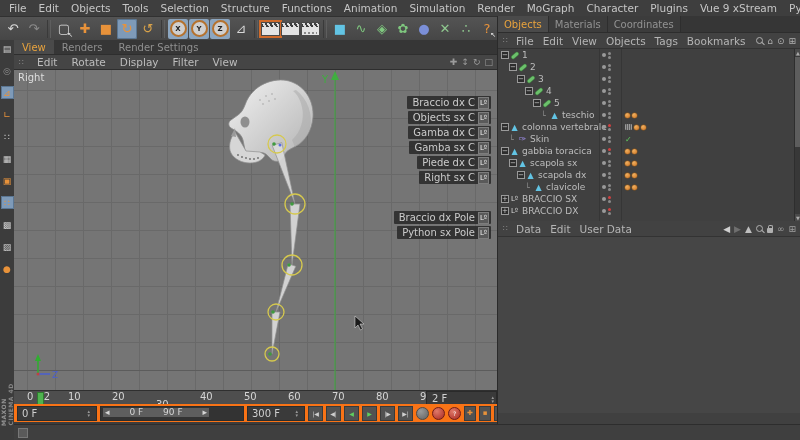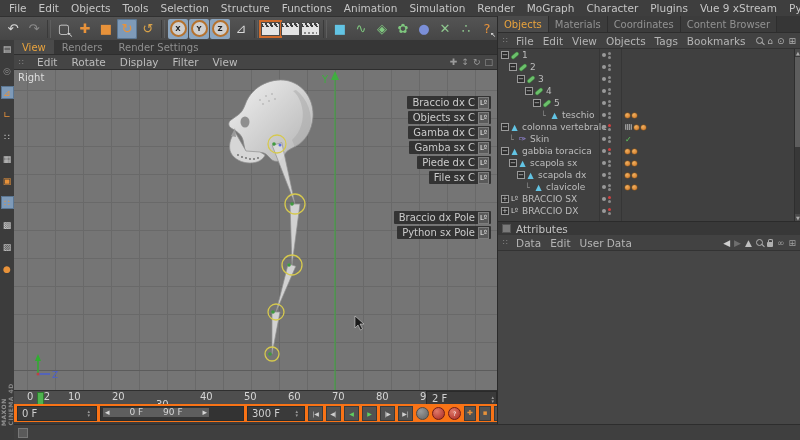--- a/index.html
+++ b/index.html
@@ -307,21 +307,21 @@
         </div>
         <div class="hud-row">
           <span class="hud-text">Gamba sx C</span>
           <span class="hud-icon">Lº</span>
         </div>
         <div class="hud-row">
           <span class="hud-text">Piede dx C</span>
           <span class="hud-icon">Lº</span>
         </div>
         <div class="hud-row">
-          <span class="hud-text">File sx C</span>
+          <span class="hud-text">Right sx C</span>
           <span class="hud-icon">Lº</span>
         </div>
       </div>
     <div class="hud" id="hud2">
         <div class="hud-row">
           <span class="hud-text">Braccio dx Pole</span>
           <span class="hud-icon">Lº</span>
         </div>
         <div class="hud-row">
           <span class="hud-text">Python sx Pole</span>
@@ -379,21 +379,20 @@
     <span class="kbtn">✚</span>
     <span class="kbtn">▪</span>
     <span class="kbtn">↻</span>
   </div>
 
 <div class="rightpanel">
   <div class="ptabs" id="ptabs">
       <span class="ptab active">Objects</span>
       <span class="ptab">Materials</span>
       <span class="ptab">Coordinates</span>
-      <span class="ptab">Content Browser</span>
     </div>
   <div class="pmenu">
     <span class="grip">∷</span>
     <span id="ommenuitems" style="display:flex;gap:9px;">
         <span>File</span>
         <span>Edit</span>
         <span>View</span>
         <span>Objects</span>
         <span>Tags</span>
         <span>Bookmarks</span>
@@ -638,24 +637,20 @@
         <span class="od">
           <span class="bd"></span>
           <span class="sdcol">
             <span class="sd red"></span>
             <span class="sd"></span>
           </span>
         </span>
         <span class="ot"></span>
       </div>
     </div>
-  <div class="attr-header">
-    <span class="hsq"></span>
-    <span>Attributes</span>
-  </div>
   <div class="pmenu">
     <span class="grip">∷</span>
     <span id="attrmenuitems" style="display:flex;gap:9px;">
         <span>Data</span>
         <span>Edit</span>
         <span>User Data</span>
       </span>
     <span class="pmenu-icons" id="attrmenuicons">
         <span style="color: rgb(207, 207, 207);">◀</span>
         <span style="color: rgb(111, 111, 111);">▶</span>

